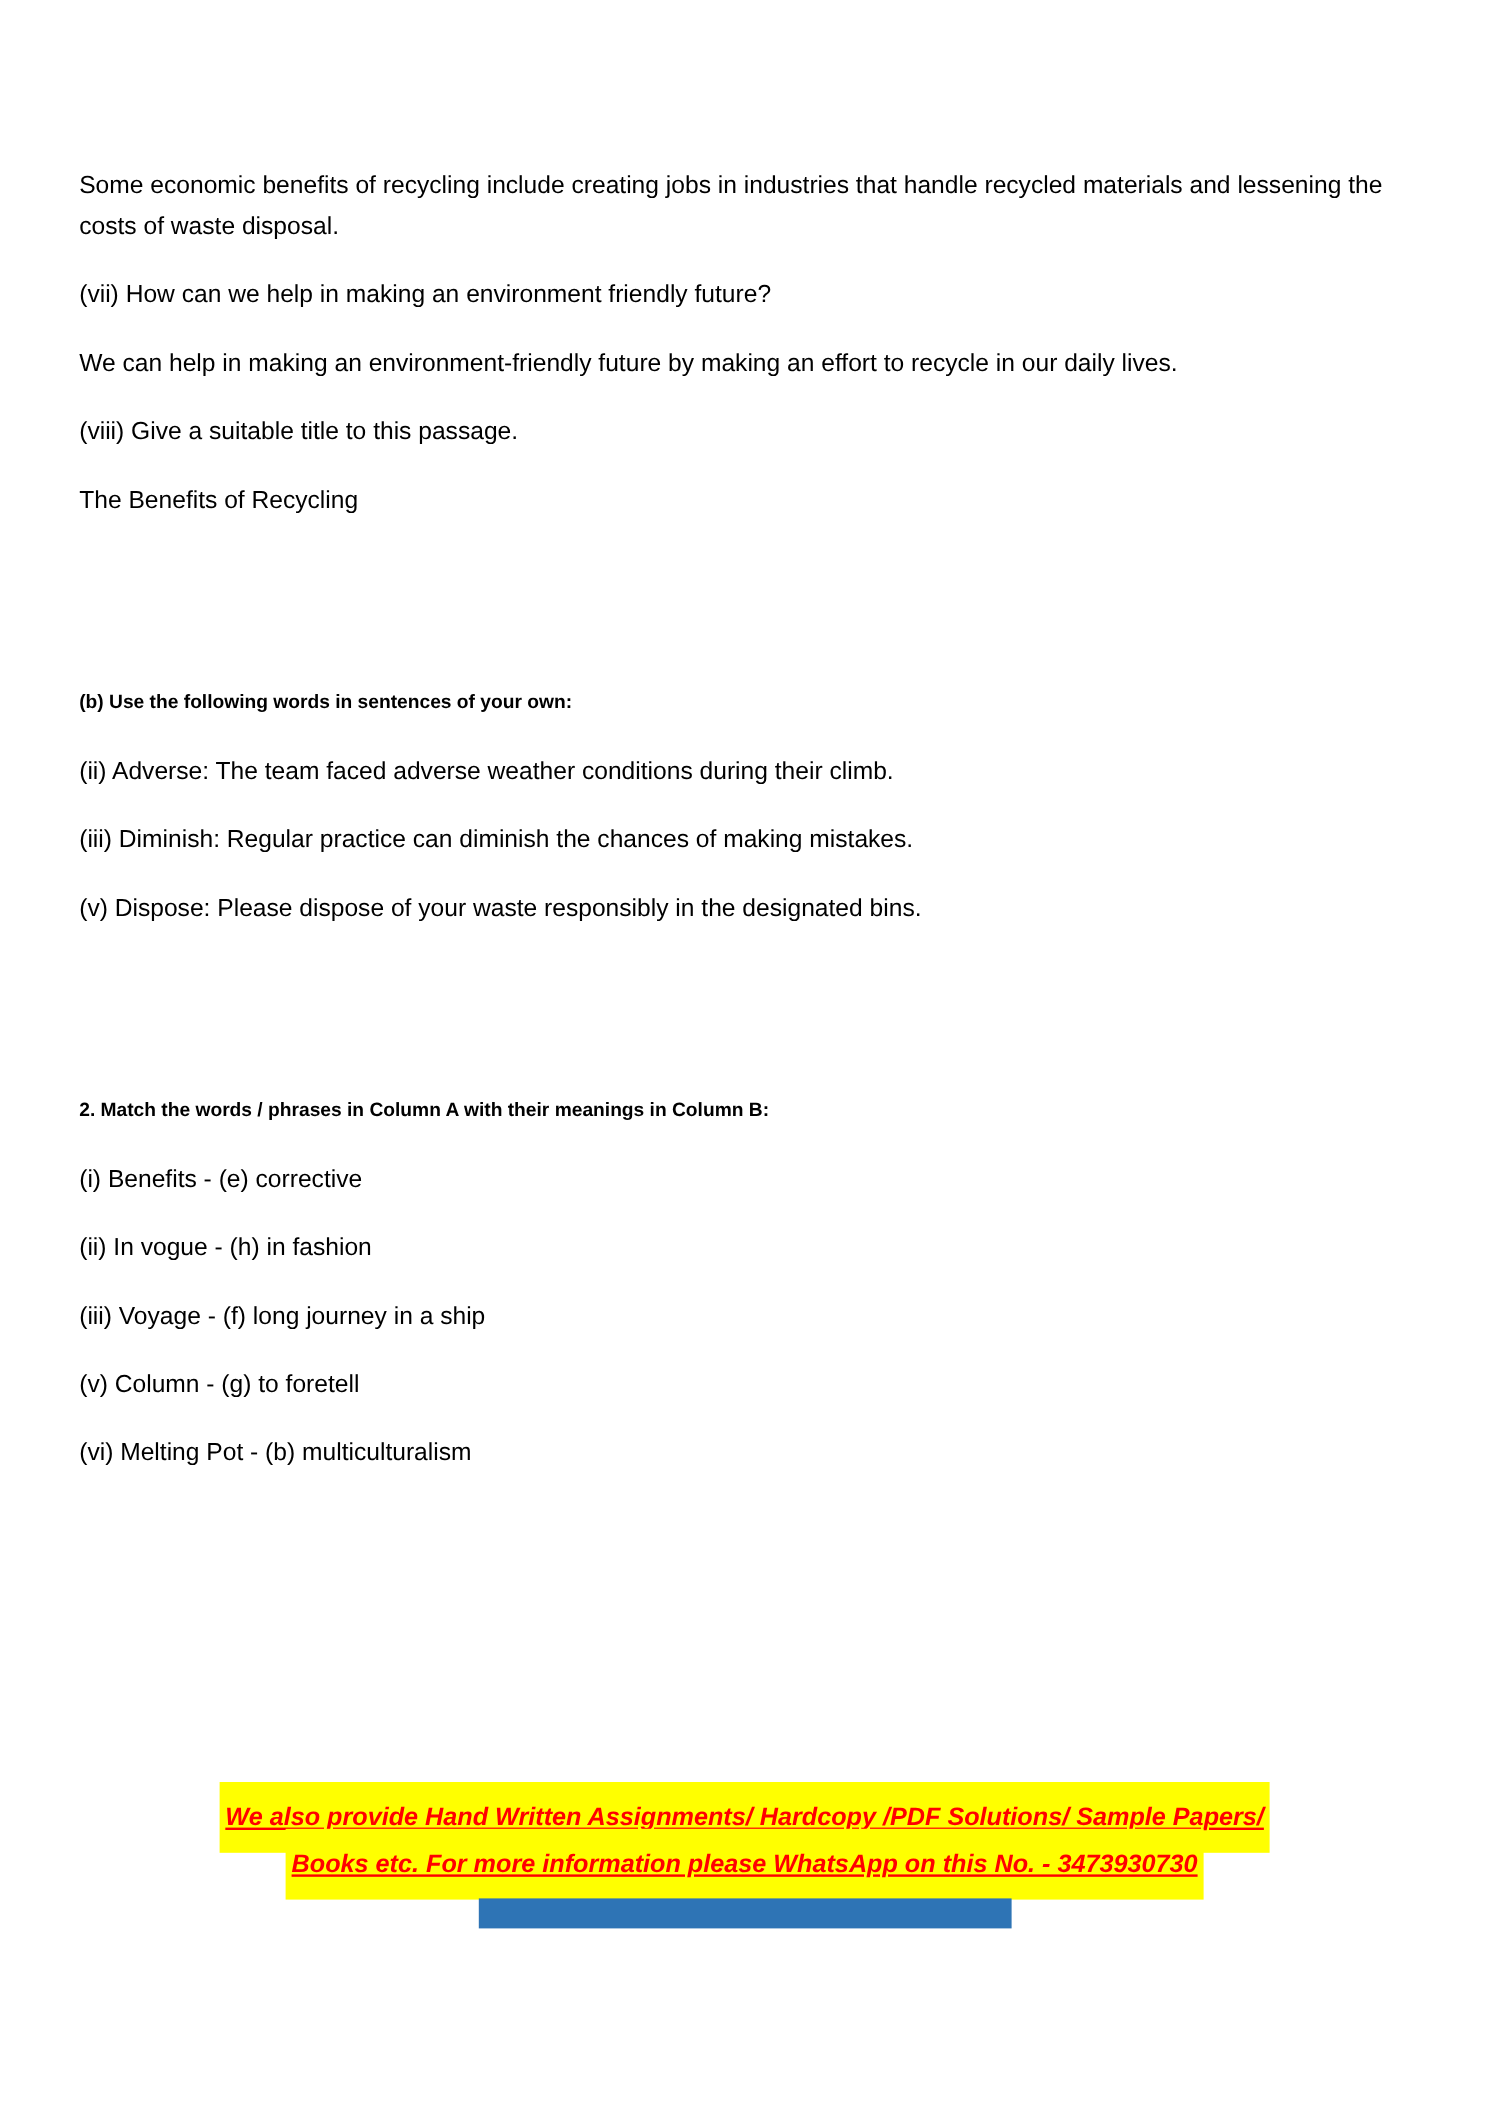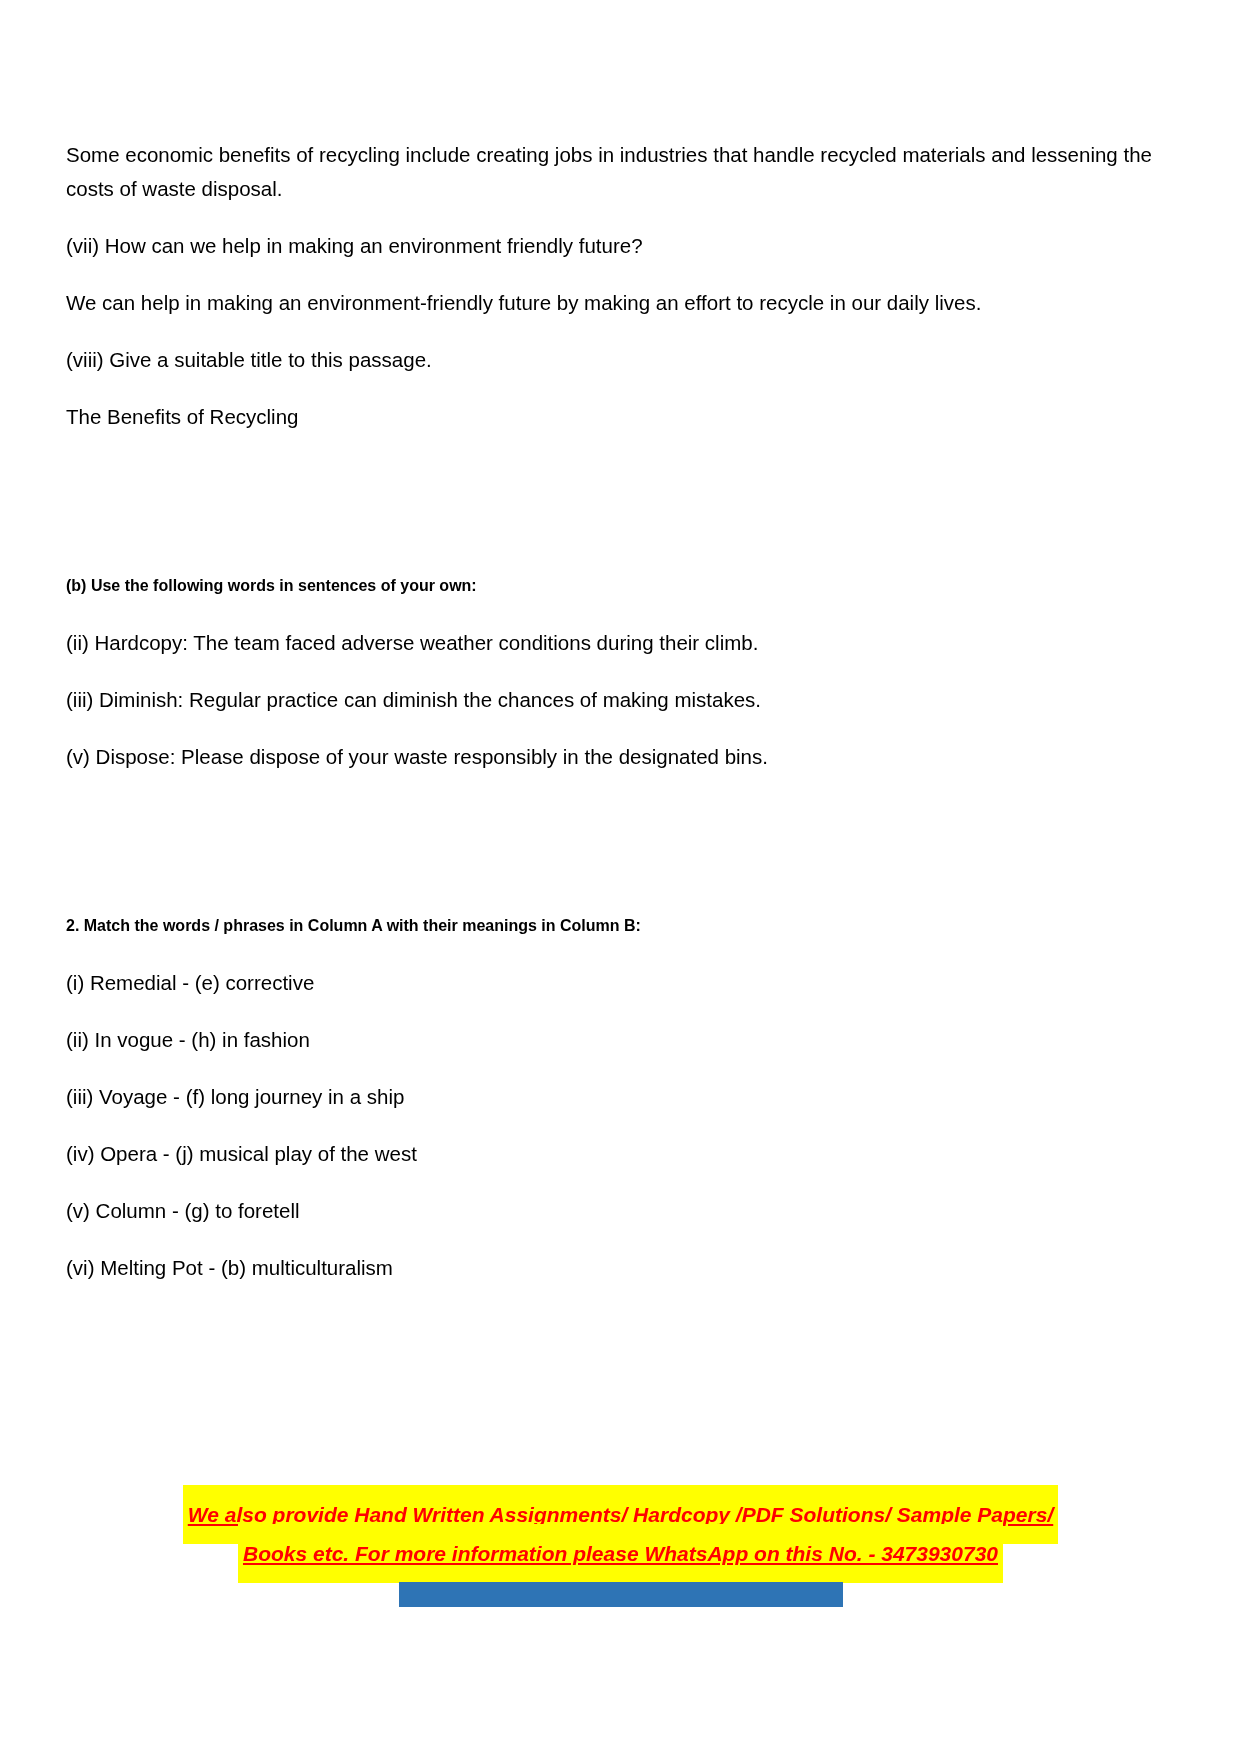--- a/index.html
+++ b/index.html
@@ -72,31 +72,30 @@
 
     <p class="para">Some economic benefits of recycling include creating jobs in industries that handle recycled materials and lessening the costs of waste disposal.</p>
     <p class="para">(vii) How can we help in making an environment friendly future?</p>
     <p class="para">We can help in making an environment-friendly future by making an effort to recycle in our daily lives.</p>
     <p class="para">(viii) Give a suitable title to this passage.</p>
     <p class="para">The Benefits of Recycling</p>
 
     <div class="spacer"></div>
 
     <p class="heading">(b) Use the following words in sentences of your own:</p>
-    <p class="para">(ii) Hardcopy: The team faced adverse weather conditions during their climb.</p>
+    <p class="para">(ii) Adverse: The team faced adverse weather conditions during their climb.</p>
     <p class="para">(iii) Diminish: Regular practice can diminish the chances of making mistakes.</p>
     <p class="para">(v) Dispose: Please dispose of your waste responsibly in the designated bins.</p>
 
     <div class="spacer"></div>
 
     <p class="heading">2. Match the words / phrases in Column A with their meanings in Column B:</p>
-    <p class="para">(i) Remedial - (e) corrective</p>
+    <p class="para">(i) Benefits - (e) corrective</p>
     <p class="para">(ii) In vogue - (h) in fashion</p>
     <p class="para">(iii) Voyage - (f) long journey in a ship</p>
-    <p class="para">(iv) Opera - (j) musical play of the west</p>
     <p class="para">(v) Column - (g) to foretell</p>
     <p class="para">(vi) Melting Pot - (b) multiculturalism</p>
 
   </div>
 
   <div class="footer">
     <p class="footer-line">
       <span>We also provide Hand Written Assignments/ Hardcopy /PDF Solutions/ Sample Papers/</span>
     </p>
     <p class="footer-line">

